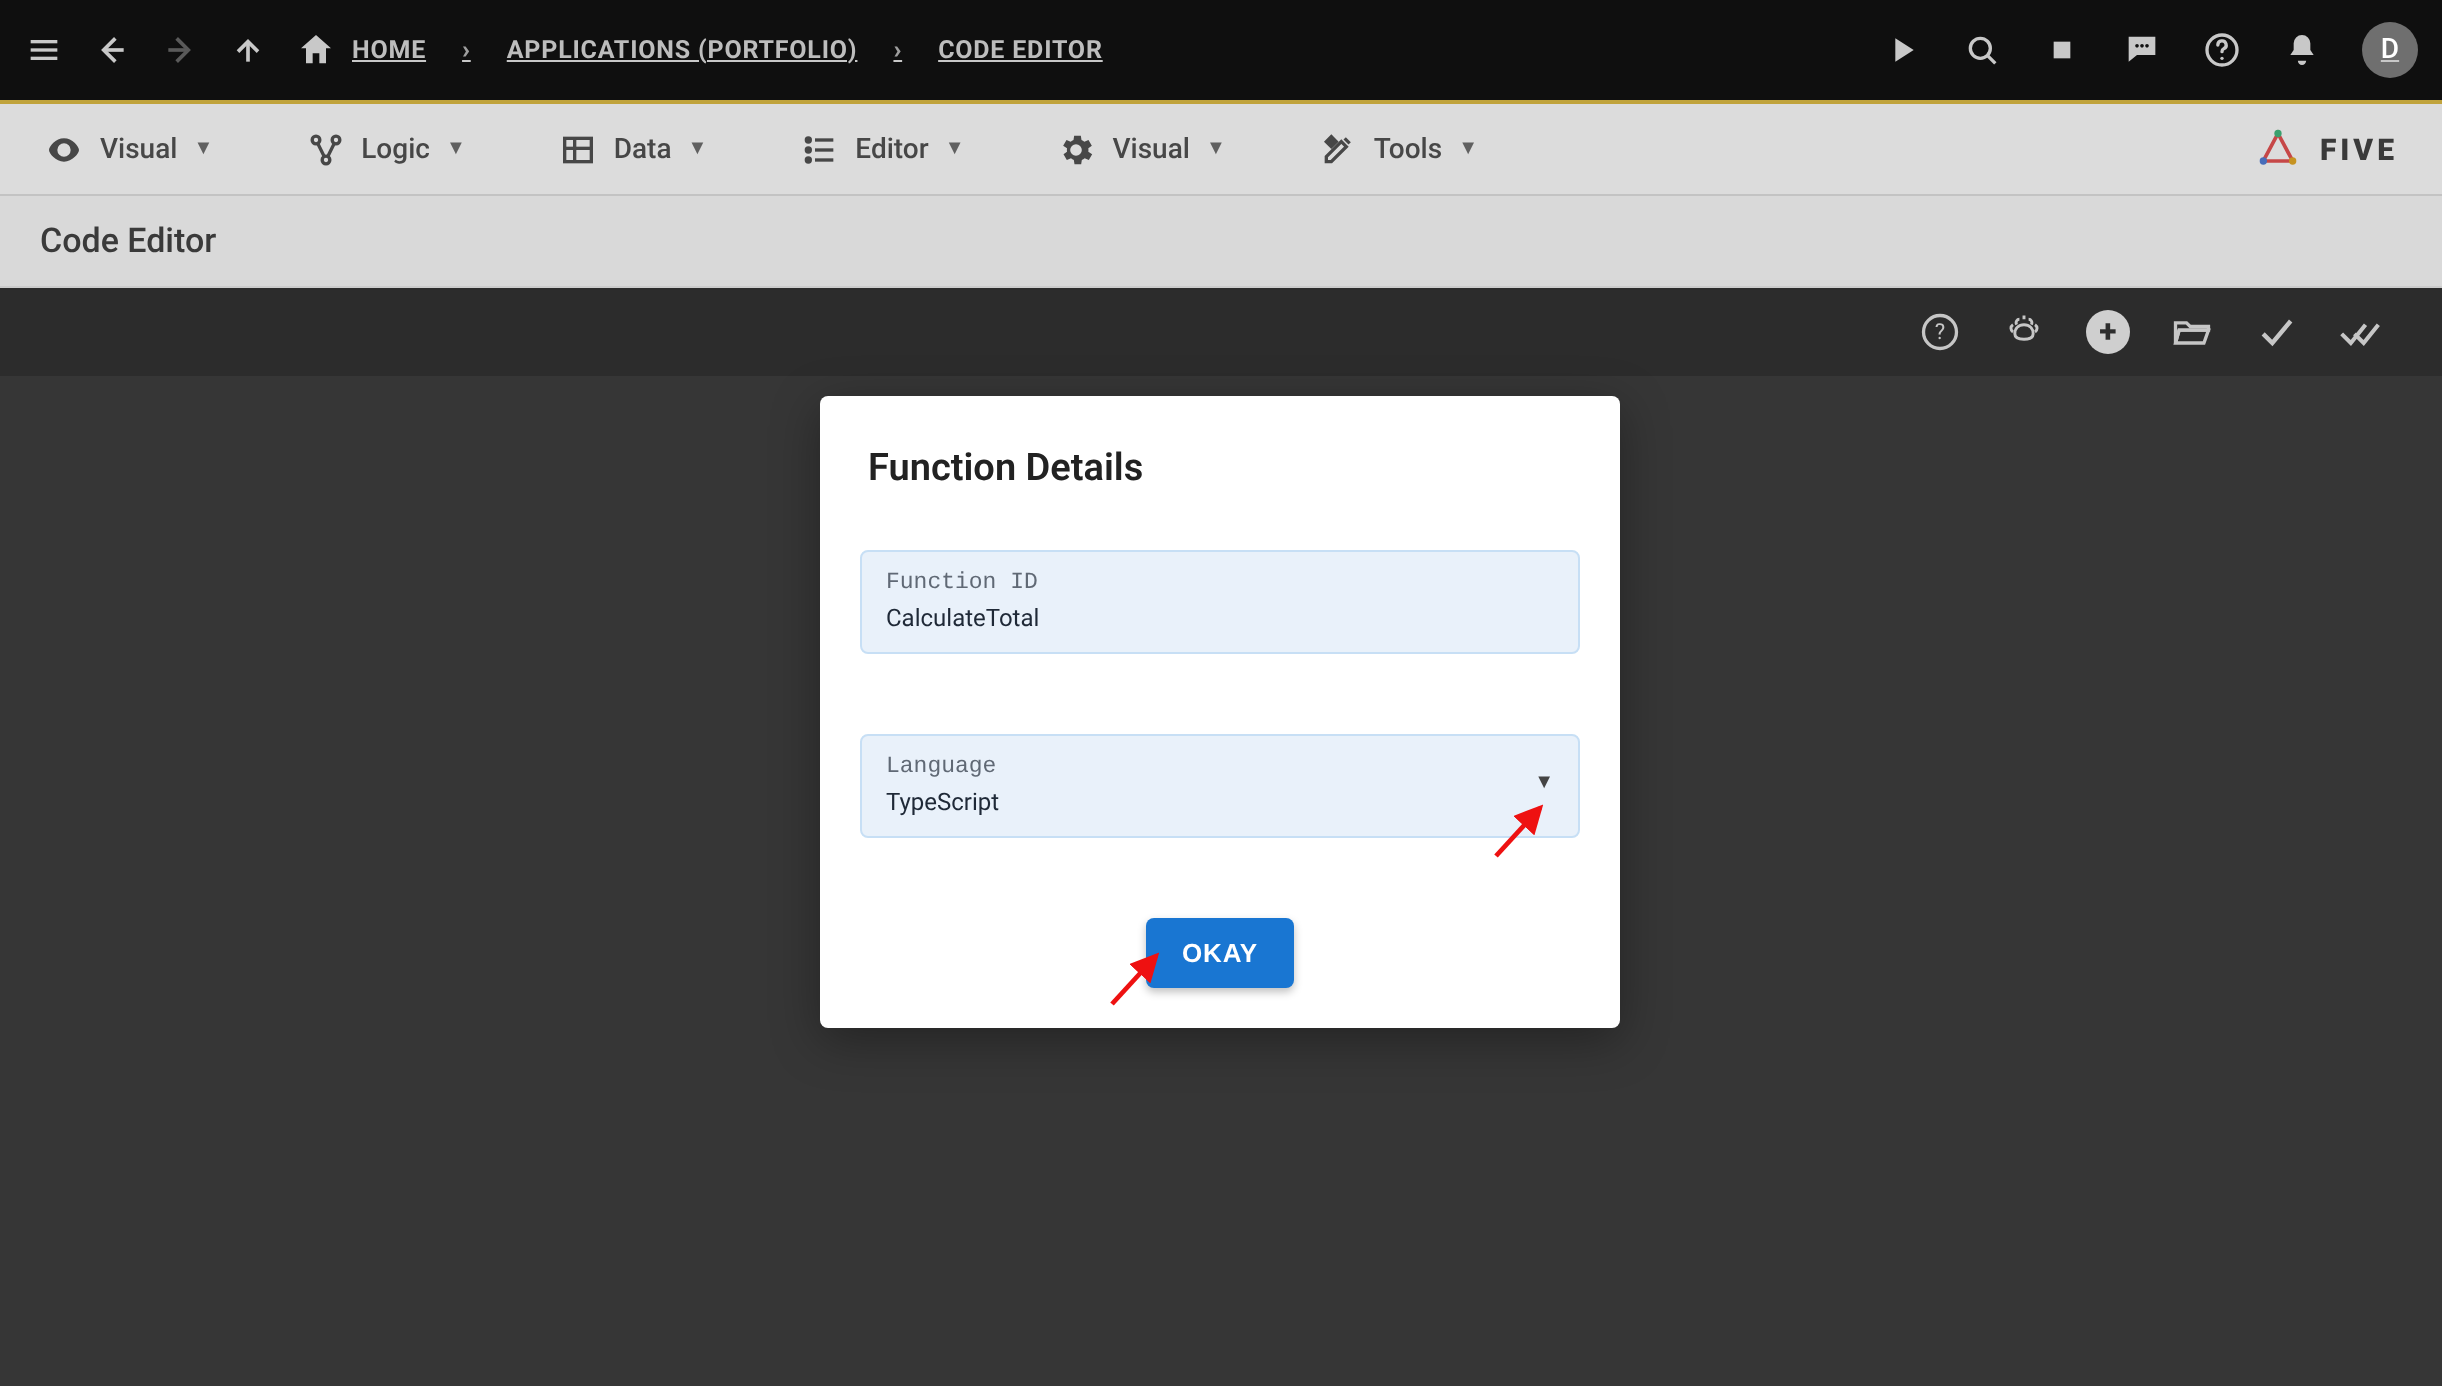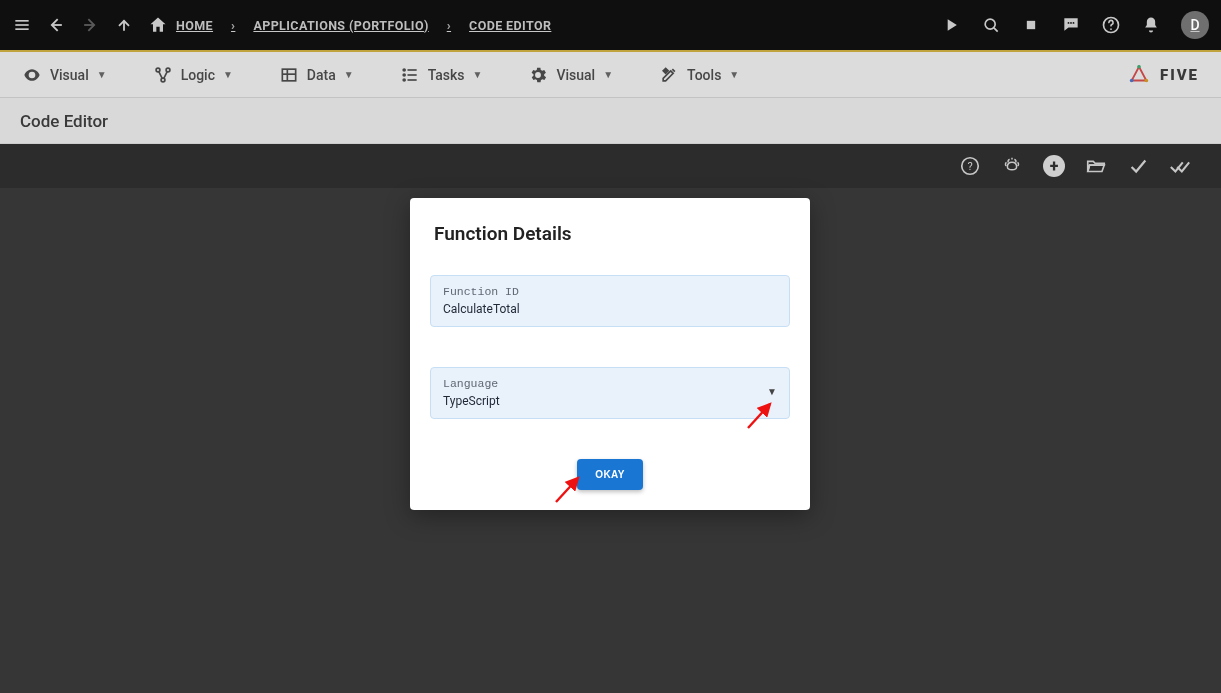--- a/index.html
+++ b/index.html
@@ -104,21 +104,21 @@
   .field:last-of-type{ margin-bottom:26px; }
   .field .flabel { font-size:11.5px; color:#606975; margin-bottom:4px;font-family:Liberation Mono, monospace; }
   .field .fvalue { font-size:12px; color:#1f2937; }
   .field .dropdown-arrow { position:absolute; right:12px; top:18px; font-size:10px; color:#444; }
   .modal-actions { display:flex; justify-content:center; }
   .btn-primary {
     background:#1976d2;
     color:#fff;
     border:none;
     border-radius:4px;
-    font-size:10px;
+    font-size:13px;
     font-weight:700;
     letter-spacing:0.4px;
     padding:10px 18px;
     box-shadow:0 2px 4px rgba(0,0,0,0.25);
     cursor:pointer;
   }
   
   .arrow { position:absolute; pointer-events:none; }
   .arrow svg { overflow:visible; }
   .chev { color:#9e9e9e; font-size:13px; font-weight:900; }
@@ -255,21 +255,21 @@
       <span class="ico" style="color:#333">
           <svg viewBox="0 0 24 24" fill="none" stroke="currentColor" stroke-width="2">
             <line x1="9" y1="6" x2="20" y2="6"></line>
             <line x1="9" y1="12" x2="20" y2="12"></line>
             <line x1="9" y1="18" x2="20" y2="18"></line>
             <circle cx="5" cy="6" r="1.2" fill="currentColor"></circle>
             <circle cx="5" cy="12" r="1.2" fill="currentColor"></circle>
             <circle cx="5" cy="18" r="1.2" fill="currentColor"></circle>
           </svg>
         </span>
-      <span>Tasks</span>
+      <span>Editor</span>
       <span class="tri">▼</span>
     </div>
     <div class="menu-item">
       <span class="ico" style="color:#333">
           <svg viewBox="0 0 24 24" fill="currentColor">
             <path d="M19.4 13a7.6 7.6 0 0 0 0-2l2.1-1.6-2-3.4-2.5 1a7.5 7.5 0 0 0-1.7-1l-.4-2.6h-4l-.4 2.6c-.6.2-1.2.6-1.7 1l-2.5-1-2 3.4L6.6 11a7.6 7.6 0 0 0 0 2l-2.1 1.6 2 3.4 2.5-1c.5.4 1.1.7 1.7 1l.4 2.6h4l.4-2.6c.6-.3 1.2-.6 1.7-1l2.5 1 2-3.4L19.4 13zM12 15.5A3.5 3.5 0 1 1 12 8.5a3.5 3.5 0 0 1 0 7z"></path>
           </svg>
         </span>
       <span>Visual</span>
       <span class="tri">▼</span>

